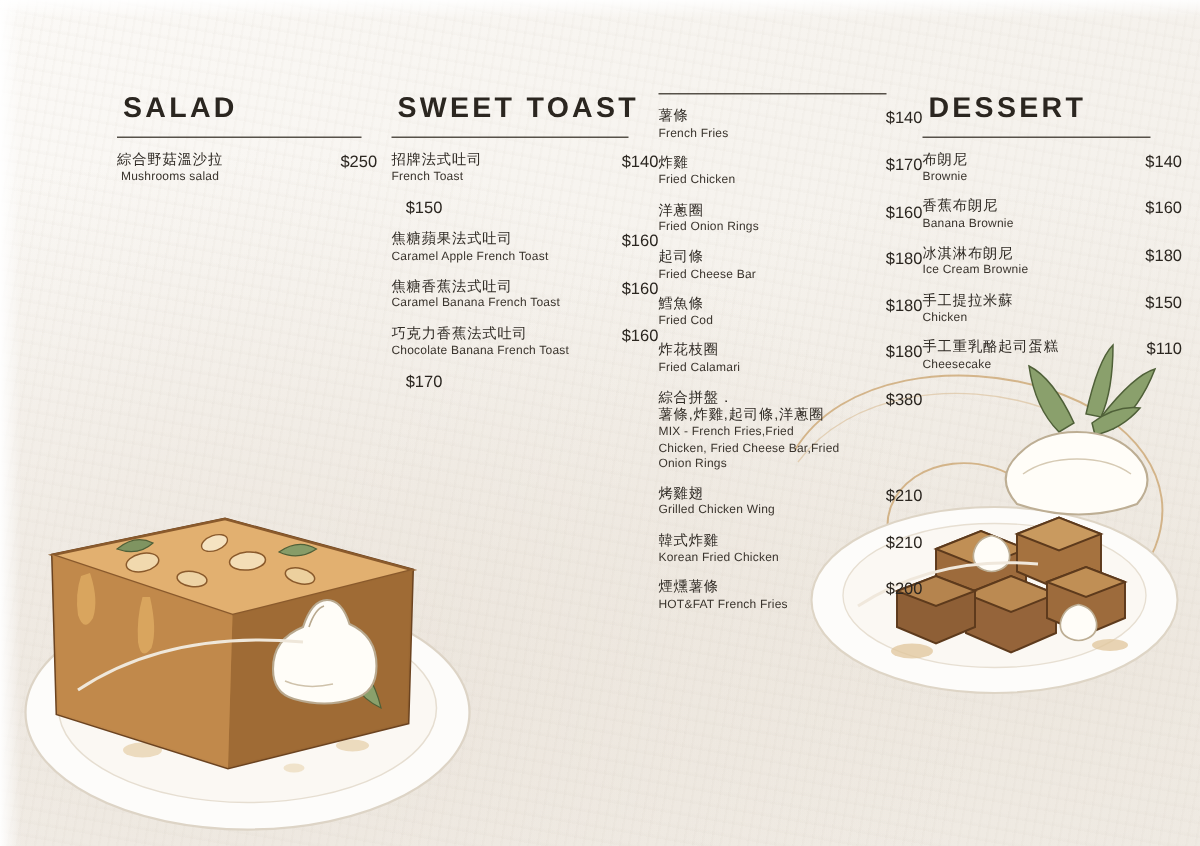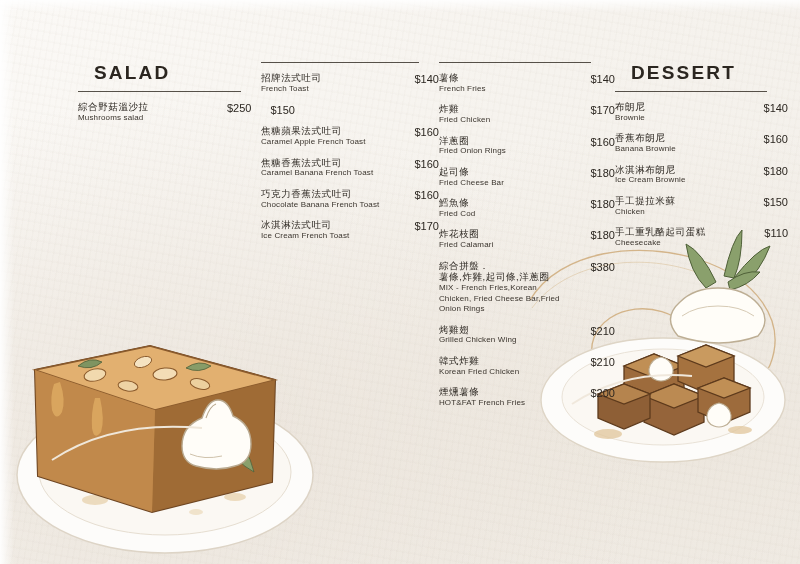--- a/index.html
+++ b/index.html
@@ -60,21 +60,21 @@
   .col-toast { width: 180px; }
   .col-snack { width: 178px; }
   .col-dessert { width: 175px; }
 
   .col-title {
     font-family: "Liberation Sans", sans-serif;
     font-size: 19px;
     letter-spacing: 2.2px;
     font-weight: 700;
     color: #2b2620;
-    margin: 0 0 7px 16px;
+    margin: 0 0 7px 4px;
     white-space: nowrap;
   }
   .col-rule {
     height: 1px;
     background: #3a342c;
     margin-bottom: 9px;
     opacity: 0.85;
   }
   .col-salad .col-rule { width: 163px; }
   .col-toast .col-rule { width: 158px; }
@@ -105,21 +105,21 @@
     line-height: 1.3;
     letter-spacing: 0.15px;
   }
   .price {
     font-size: 11px;
     color: #2b2620;
     font-weight: 400;
     white-space: nowrap;
     padding-top: 1px;
   }
-  .col-salad .item-names { max-width: 128px; }
+  .col-salad .item-names { max-width: 128px; align-items: center; }
   .col-salad .price { min-width: 34px; text-align: left; }
   .col-toast .price,
   .col-snack .price,
   .col-dessert .price { min-width: 34px; text-align: right; }
 
   .item.multiline .name-en { white-space: normal; }
 
   
   .illus-toast {
     position: absolute;
@@ -246,20 +246,21 @@
           <span class="name-zh">綜合野菇溫沙拉</span>
           <span class="name-en">Mushrooms salad</span>
         </div>
         <span class="price">$250</span>
       </div>
 
 
     </div>
 
     <div class="column col-toast">
+      <h2 class="col-title">SWEET TOAST</h2>
       <div class="col-rule"></div>
 
       <div class="item">
         <div class="item-names">
           <span class="name-zh">招牌法式吐司</span>
           <span class="name-en">French Toast</span>
         </div>
         <span class="price">$140</span>
       </div>
 
@@ -285,24 +286,20 @@
 
       <div class="item">
         <div class="item-names">
           <span class="name-zh">巧克力香蕉法式吐司</span>
           <span class="name-en">Chocolate Banana French Toast</span>
         </div>
         <span class="price">$160</span>
       </div>
 
       <div class="item">
-        <div class="item-names">
-          <span class="name-zh">冰淇淋法式吐司</span>
-          <span class="name-en">Ice Cream French Toast</span>
-        </div>
         <span class="price">$170</span>
       </div>
     </div>
 
     <div class="column col-snack">
       <div class="col-rule"></div>
 
       <div class="item">
         <div class="item-names">
           <span class="name-zh">薯條</span>
@@ -348,21 +345,21 @@
           <span class="name-zh">炸花枝圈</span>
           <span class="name-en">Fried Calamari</span>
         </div>
         <span class="price">$180</span>
       </div>
 
       <div class="item multiline">
         <div class="item-names">
           <span class="name-zh">綜合拼盤．</span>
           <span class="name-zh">薯條,炸雞,起司條,洋蔥圈</span>
-          <span class="name-en">MIX - French Fries,Korean Chicken, Fried Cheese Bar,Fried Onion Rings</span>
+          <span class="name-en">MIX - French Fries,Fried Chicken, Fried Cheese Bar,Fried Onion Rings</span>
         </div>
         <span class="price">$380</span>
       </div>
 
       <div class="item">
         <div class="item-names">
           <span class="name-zh">烤雞翅</span>
           <span class="name-en">Grilled Chicken Wing</span>
         </div>
         <span class="price">$210</span>

